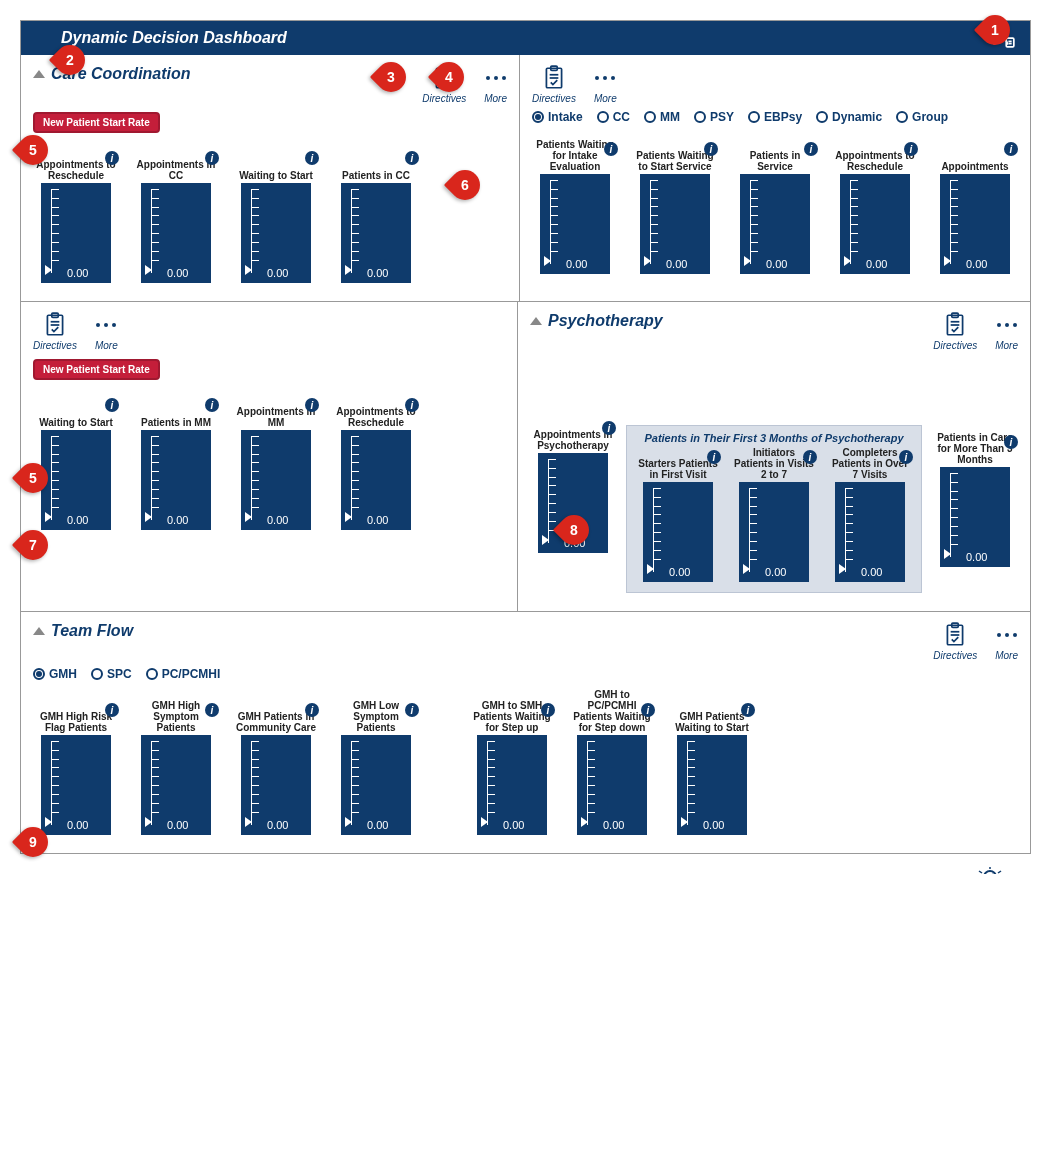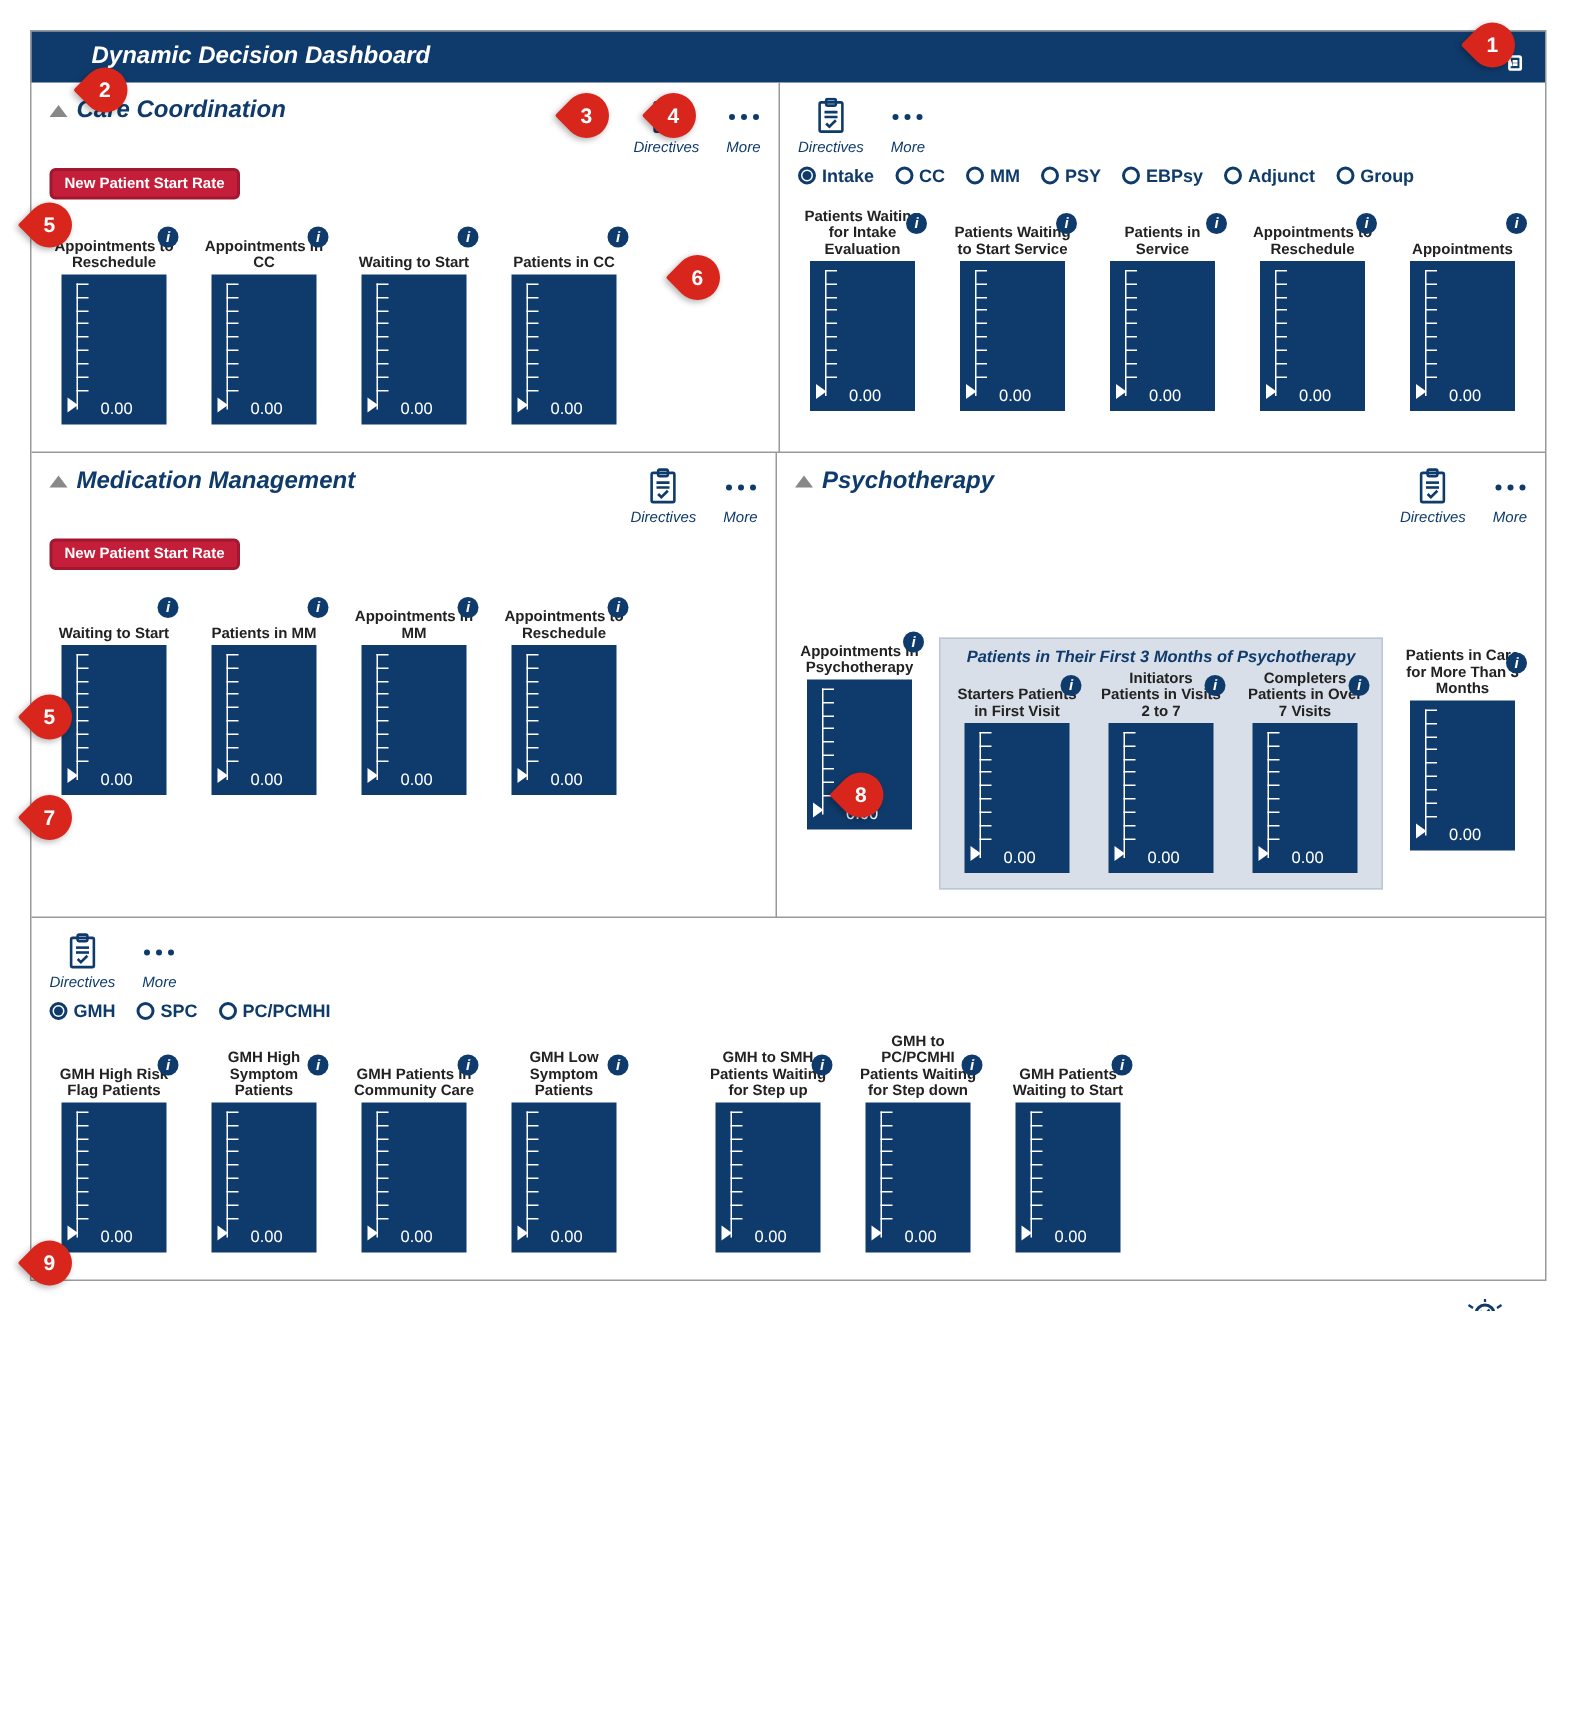--- a/index.html
+++ b/index.html
@@ -508,21 +508,21 @@
             <div class="radio-opt">
               <span class="radio-circle"></span>
               <span>PSY</span>
             </div>
             <div class="radio-opt">
               <span class="radio-circle"></span>
               <span>EBPsy</span>
             </div>
             <div class="radio-opt">
               <span class="radio-circle"></span>
-              <span>Adjunct</span>
+              <span>Dynamic</span>
             </div>
             <div class="radio-opt">
               <span class="radio-circle"></span>
               <span>Group</span>
             </div>
           </div>
       <div class="gauge-row" id="gr-tc">
             <div class="gauge-wrap">
               <div class="gauge-label">Patients Waiting for Intake Evaluation</div>
               <div class="info-i">i</div>
@@ -619,24 +619,20 @@
               </div>
             </div>
           </div>
     </div>
   </div>
 
   <div class="grid-2">
 
     <div class="panel">
       <div class="panel-head">
-        <div class="panel-title">
-          <span class="collapse-tri"></span>
-          <span>Medication Management</span>
-        </div>
         <div class="panel-actions">
           <div class="action">
                 <svg viewBox="0 0 24 24" fill="none" stroke="#0f3b6c" stroke-width="1.6">
                   <rect x="5" y="3" width="14" height="18" rx="1"></rect>
                   <rect x="9" y="1" width="6" height="4" rx="1"></rect>
                   <line x1="8" y1="9" x2="16" y2="9"></line>
                   <line x1="8" y1="12" x2="16" y2="12"></line>
                   <path d="M9 16l2 2 4-4"></path>
                 </svg>
                 <span>Directives</span>
@@ -864,20 +860,24 @@
                   <div class="val">0.00</div>
                 </div>
               </div>
             </div>
       </div>
     </div>
   </div>
 
   <div class="panel panel-full" style="border-right:none;">
     <div class="panel-head">
+      <div class="panel-title">
+        <span class="collapse-tri"></span>
+        <span>Team Flow</span>
+      </div>
       <div class="panel-actions">
         <div class="action">
               <svg viewBox="0 0 24 24" fill="none" stroke="#0f3b6c" stroke-width="1.6">
                 <rect x="5" y="3" width="14" height="18" rx="1"></rect>
                 <rect x="9" y="1" width="6" height="4" rx="1"></rect>
                 <line x1="8" y1="9" x2="16" y2="9"></line>
                 <line x1="8" y1="12" x2="16" y2="12"></line>
                 <path d="M9 16l2 2 4-4"></path>
               </svg>
               <span>Directives</span>

